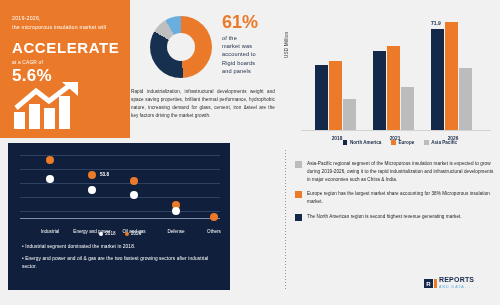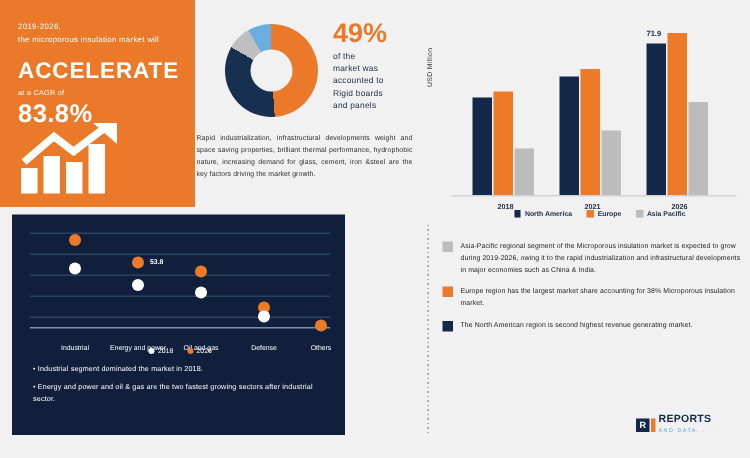--- a/index.html
+++ b/index.html
@@ -94,37 +94,37 @@
 </head>
 <body>
 
 <div class="page">
 
   <div class="orange-panel">
     <div class="op-line1">2019-2026,</div>
     <div class="op-line2">the microporous  insulation market will</div>
     <div class="op-accel">ACCELERATE</div>
     <div class="op-cagr">at a CAGR of</div>
-    <div class="op-pct">83.8%</div>
+    <div class="op-pct">5.6%</div>
   </div>
   <svg class="growth-icon" viewBox="0 0 108 48">
     <rect x="2" y="30" width="11" height="17" fill="#ffffff"></rect>
     <rect x="17" y="22" width="11" height="25" fill="#ffffff"></rect>
     <rect x="32" y="26" width="11" height="21" fill="#ffffff"></rect>
     <rect x="47" y="14" width="11" height="33" fill="#ffffff"></rect>
     <path d="M4 26 L24 9 L37 19 L62 0" stroke="#ffffff" stroke-width="5" fill="none"></path>
     <path d="M50 0 L66 0 L66 14 Z" fill="#ffffff"></path>
   </svg>
 
   <div class="donut-wrap">
     <div class="donut"></div>
     <div class="donut-hole"></div>
   </div>
   <div class="pct-block">
-    <div class="pct-big">49%</div>
+    <div class="pct-big">61%</div>
     <div class="pct-sub">of the</div>
     <div class="pct-sub" style="margin-top:0">market was</div>
     <div class="pct-sub" style="margin-top:0">accounted to</div>
     <div class="pct-sub" style="margin-top:0">Rigid boards</div>
     <div class="pct-sub" style="margin-top:0">and panels</div>
   </div>
 
   <div class="para">Rapid industrialization, infrastructural developments weight and space saving properties, brilliant thermal performance, hydrophobic nature, increasing demand for glass, cement, iron &amp;steel are the key factors driving the  market growth.</div>
 
   <div class="barchart">

